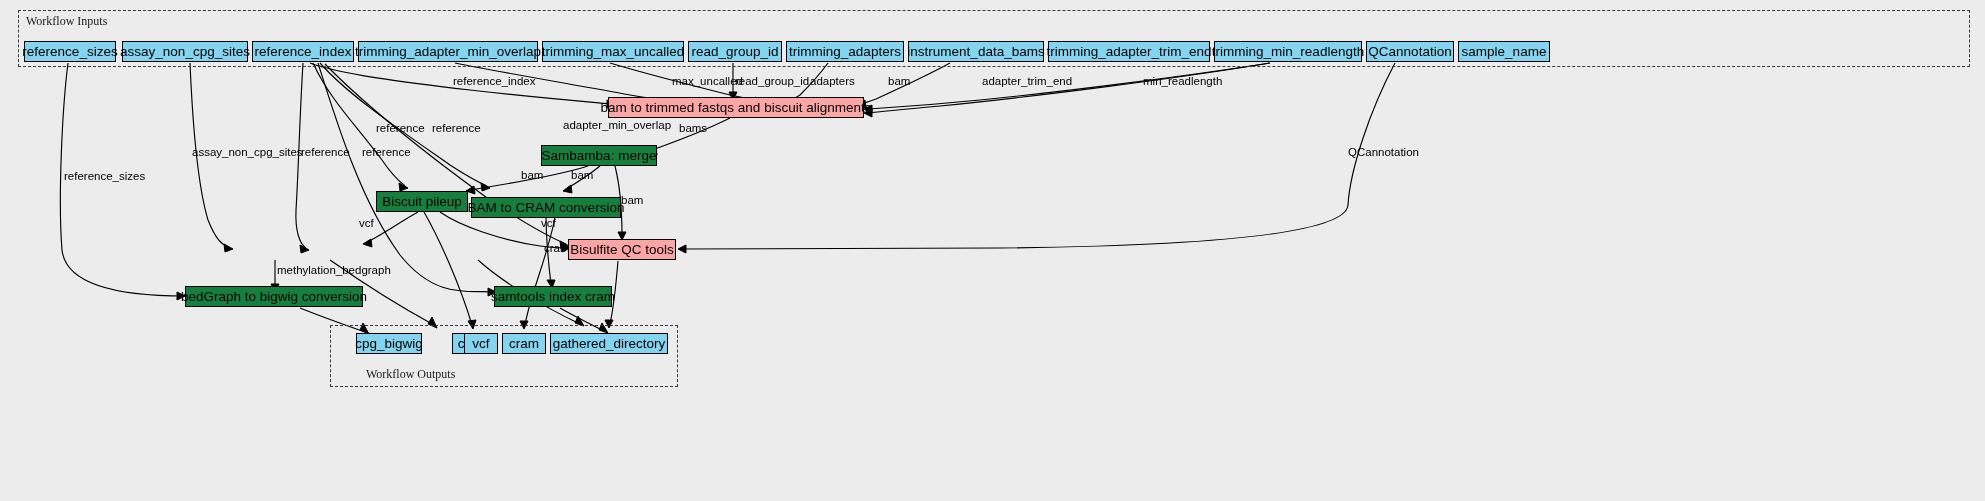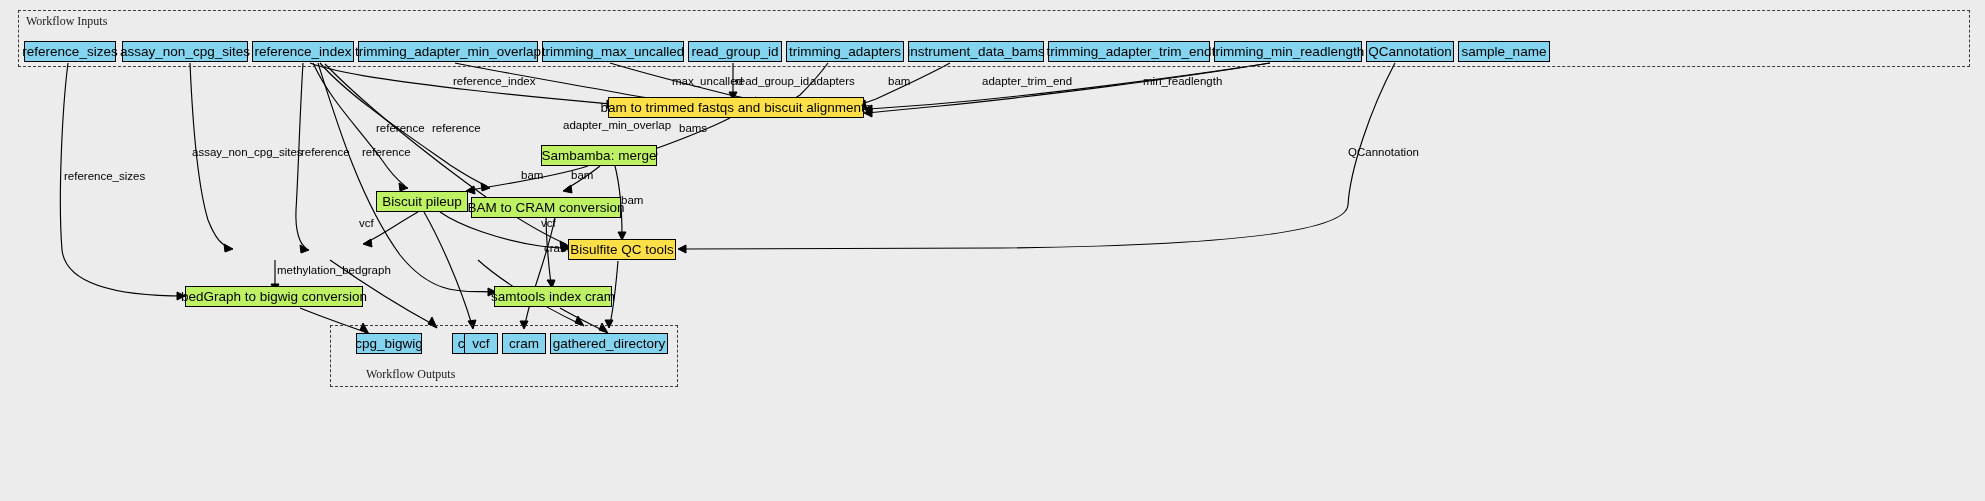--- a/index.html
+++ b/index.html
@@ -17,22 +17,22 @@
     box-sizing:border-box;
     border:1px solid #000;
     display:flex;align-items:center;justify-content:center;
     white-space:nowrap;
     font-size:13.5px;
     color:#000;
     line-height:1;
     z-index:5;
   }
   .node.input,.node.output{background:#84d3ef;}
-  .node.proc-yellow{background:#bef264;}
-  .node.proc-orange{background:#fde047;}
+  .node.proc-yellow{background:#15803d;}
+  .node.proc-orange{background:#fca5a5;}
   .group{
     position:absolute;
     border:1.5px dashed #3a3a3a;
     box-sizing:border-box;
     background:transparent;
     z-index:1;
   }
   .group-label{
     position:absolute;
     font-family:"Liberation Serif", serif;

